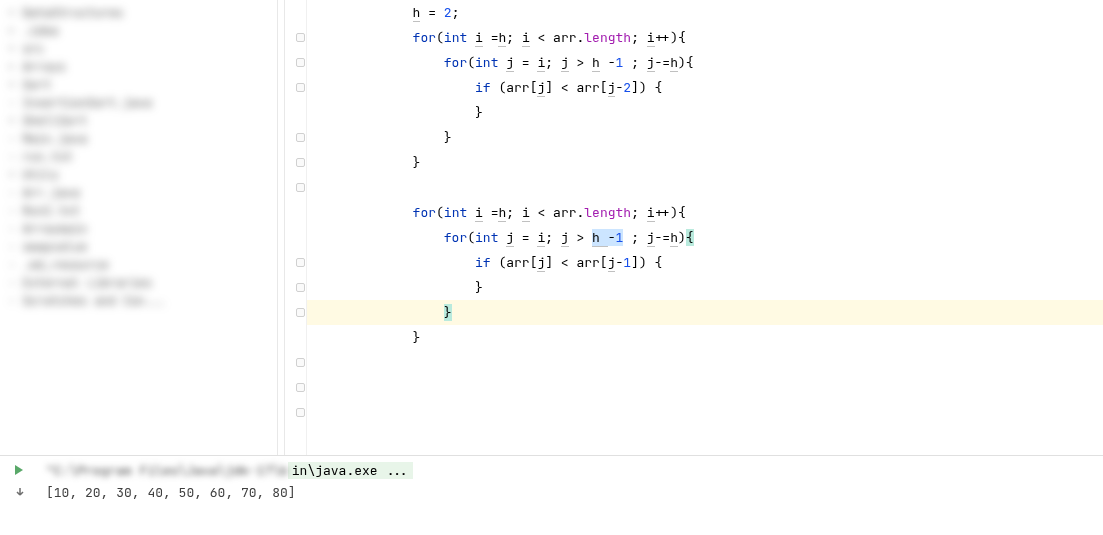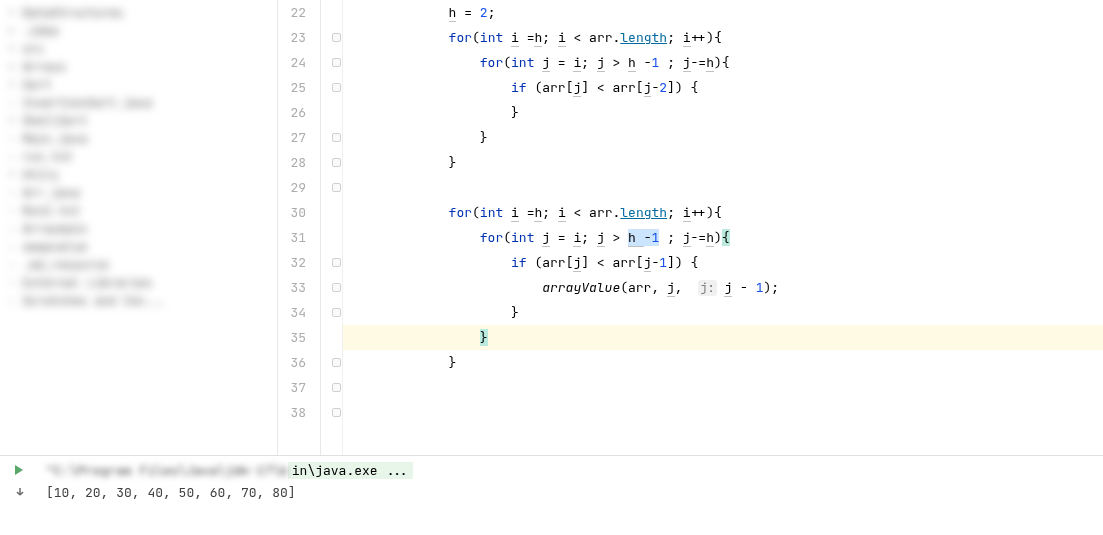--- a/index.html
+++ b/index.html
@@ -90,21 +90,21 @@
   line-height: 25px;
   white-space: pre;
   position: relative;
   padding-left: 12px;
 }
 .code-line.highlighted {
   background: #fffae3;
 }
 .kw { color: #0033b3; text-align: right; }
 .num { color: #1750eb; }
-.field { color: #0369a1; text-decoration: underline; }
+.field { color: #a21caf; }
 .method-italic { font-style: italic; color: #000000; }
 .param-hint {
   background: #f0f0f0;
   color: #7a7a7a;
   border-radius: 3px;
   padding: 0 2px;
   font-size: 12px;
 }
 .underline-var { border-bottom: 1px solid #c0c0c0; }
 .hl-token {
@@ -179,39 +179,20 @@
         <div class="tree-item">        · Arraymain</div>
         <div class="tree-item">        · swapvalue</div>
         <div class="tree-item">    · .md_resource</div>
         <div class="tree-item">· External Libraries</div>
         <div class="tree-item">· Scratches and Con...</div>
       </div>
   </div>
 
   <div class="editor">
     <div class="gutter">
-      <div class="line-numbers" id="line-numbers">
-          <div class="ln">22</div>
-          <div class="ln">23</div>
-          <div class="ln">24</div>
-          <div class="ln">25</div>
-          <div class="ln">26</div>
-          <div class="ln">27</div>
-          <div class="ln">28</div>
-          <div class="ln">29</div>
-          <div class="ln">30</div>
-          <div class="ln">31</div>
-          <div class="ln">32</div>
-          <div class="ln">33</div>
-          <div class="ln">34</div>
-          <div class="ln">35</div>
-          <div class="ln">36</div>
-          <div class="ln">37</div>
-          <div class="ln">38</div>
-        </div>
       <div class="fold-column">
         <div class="fold-line"></div>
       <div class="fold-marker" style="top: 33px;"></div>
           <div class="fold-marker" style="top: 58px;"></div>
           <div class="fold-marker" style="top: 83px;"></div>
           <div class="fold-marker" style="top: 133px;"></div>
           <div class="fold-marker" style="top: 158px;"></div>
           <div class="fold-marker" style="top: 183px;"></div>
           <div class="fold-marker" style="top: 258px;"></div>
           <div class="fold-marker" style="top: 283px;"></div>
@@ -226,21 +207,20 @@
         <div class="code-line"><span>            </span><span class="kw">for</span><span>(</span><span class="kw">int</span><span> </span><span class="underline-var">i</span><span> =</span><span class="underline-var">h</span><span>; </span><span class="underline-var">i</span><span> &lt; arr.</span><span class="field">length</span><span>; </span><span class="underline-var">i</span><span>++){</span></div>
         <div class="code-line"><span>                </span><span class="kw">for</span><span>(</span><span class="kw">int</span><span> </span><span class="underline-var">j</span><span> = </span><span class="underline-var">i</span><span>; </span><span class="underline-var">j</span><span> &gt; </span><span class="underline-var">h</span><span> -</span><span class="num">1</span><span> ; </span><span class="underline-var">j</span><span>-=</span><span class="underline-var">h</span><span>){</span></div>
         <div class="code-line"><span>                    </span><span class="kw">if</span><span> (arr[</span><span class="underline-var">j</span><span>] &lt; arr[</span><span class="underline-var">j</span><span>-</span><span class="num">2</span><span>]) {</span></div>
         <div class="code-line"><span>                    }</span></div>
         <div class="code-line"><span>                }</span></div>
         <div class="code-line"><span>            }</span></div>
         <div class="code-line"><span></span></div>
         <div class="code-line"><span>            </span><span class="kw">for</span><span>(</span><span class="kw">int</span><span> </span><span class="underline-var">i</span><span> =</span><span class="underline-var">h</span><span>; </span><span class="underline-var">i</span><span> &lt; arr.</span><span class="field">length</span><span>; </span><span class="underline-var">i</span><span>++){</span></div>
         <div class="code-line"><span>                </span><span class="kw">for</span><span>(</span><span class="kw">int</span><span> </span><span class="underline-var">j</span><span> = </span><span class="underline-var">i</span><span>; </span><span class="underline-var">j</span><span> &gt; </span><span class="hl-token underline-var">h </span><span class="hl-token">-</span><span class="hl-token num">1</span><span> ; </span><span class="underline-var">j</span><span>-=</span><span class="underline-var">h</span><span>)</span><span class="hl-brace">{</span></div>
         <div class="code-line"><span>                    </span><span class="kw">if</span><span> (arr[</span><span class="underline-var">j</span><span>] &lt; arr[</span><span class="underline-var">j</span><span>-</span><span class="num">1</span><span>]) {</span></div>
-        <div class="code-line"><span>                        </span><span class="method-italic">arrayValue</span><span>(arr, </span><span class="underline-var">j</span><span>,  </span><span class="param-hint">j:</span><span> </span><span class="underline-var">j</span><span> - </span><span class="num">1</span><span>);</span></div>
         <div class="code-line"><span>                    }</span></div>
         <div class="code-line highlighted"><span>                </span><span class="hl-brace">}</span></div>
         <div class="code-line"><span>            }</span></div>
       </div>
   </div>
 
 </div>
 
 <div class="bottom-panel">
   <div class="run-gutter">

